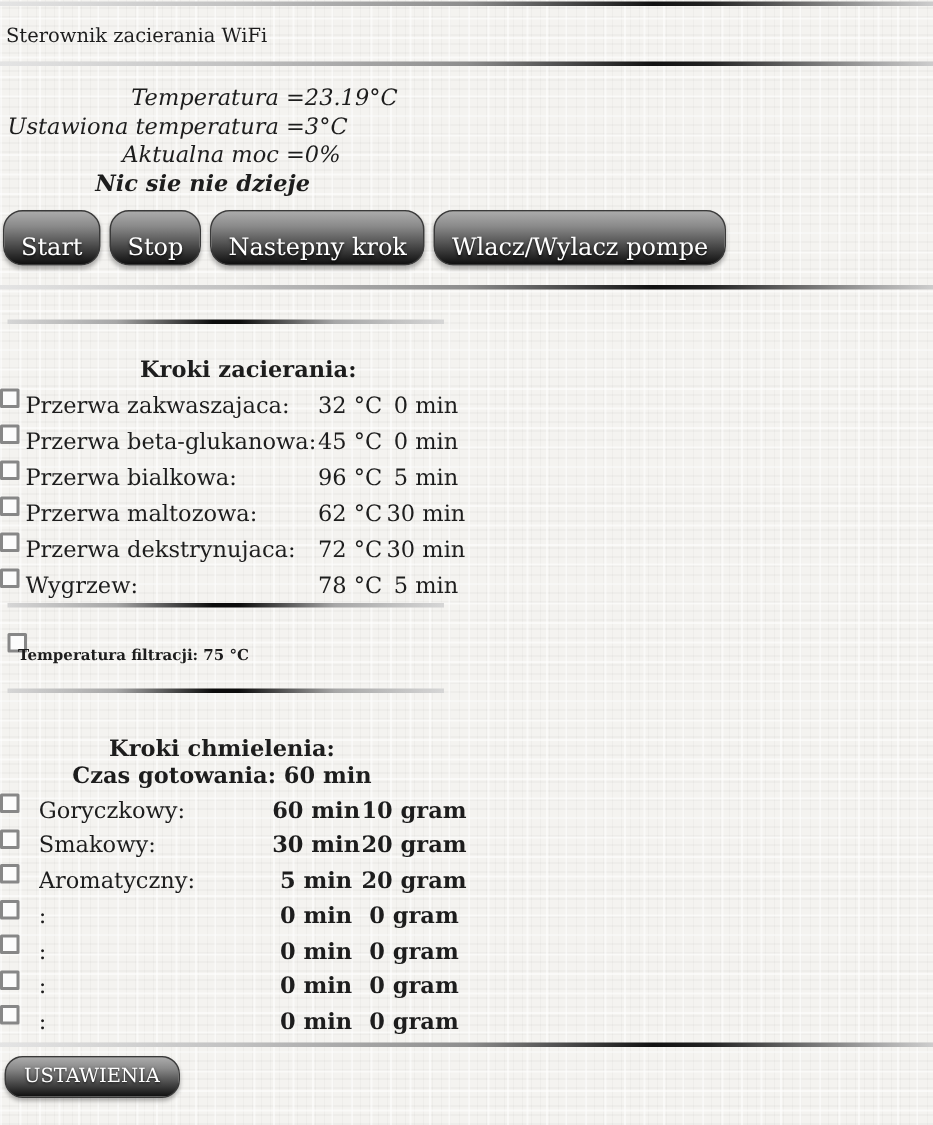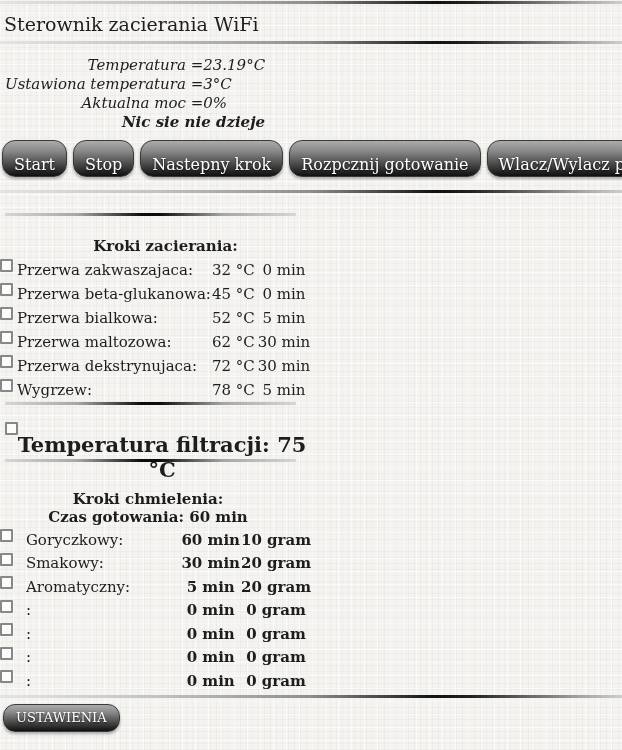--- a/index.html
+++ b/index.html
@@ -27,28 +27,28 @@
   #hr-above-footer { margin-top:2px; }
 
   .hr-half {
     height:3px; border:0; margin:0 16px 0 5px;
     background:linear-gradient(to right,
       #d6d6d6 0%, #a6a6a6 25%, #0c0c0c 47%, #0c0c0c 53%, #a6a6a6 75%, #d6d6d6 100%);
   }
   .hr-half.first { margin-top:20px; }
 
   .page-title {
-    font-size:19px; font-weight:normal; margin:11px 0 7px 4px; line-height:19px;
+    font-size:13px; font-weight:normal; margin:11px 0 7px 4px; line-height:19px;
   }
 
   .status-table { border-collapse:collapse; margin:12px 0 0 5px; }
   .status-table td { padding:0; line-height:19px;font-style:italic; }
   .status-label { text-align:right; min-width:152px; }
   .status-value { padding-left:5px; }
-  .status-message { text-align:right; font-weight:bold; }
+  .status-message { text-align:center; font-weight:bold; }
 
   .btn-row { margin:8px 0 0 2px; display:flex; gap:6px; }
   .btn {
     font-family:inherit; font-size:16px; color:#fff; line-height:19px;
     background:linear-gradient(to bottom, #ababab 0%, #8a8a8a 28%, #4b4b4b 65%, #101010 100%);
     border:1px solid #3a3a3a; border-radius:13px; padding:14px 11px 2px;
     text-shadow:0 1px 2px rgba(0,0,0,.75);
     box-shadow:0 2px 3px rgba(0,0,0,.3);
     cursor:pointer; white-space:nowrap;
   }
@@ -73,21 +73,21 @@
   .hops-table td { height:23.5px; }
   .cb-cell { vertical-align:top; padding-top:1px; padding-left:5px; }
   .lbl { text-align:left; vertical-align:middle; padding-right:1px; }
   .val { text-align:center; vertical-align:middle; }
   .hops-table .val { font-weight:bold; }
 
   .filt-row { position:relative; height:54px; }
   .filt-cb { position:absolute; left:5px; top:17px; }
   .filt-text {
     position:absolute; left:0; right:0; top:27px;
-    text-align:center; font-weight:bold; font-size:21px; padding-left:12px;
+    font-weight:bold; font-size:10px; padding-left:12px;
   }
 
   .hops-head { margin:28px 16px 2px 0; text-align:center; font-weight:bold; line-height:18px; }
 
   .footer { margin:6px 0 0 3px; }
   .btn-settings { font-size:13px; padding:3px 12px 4px; border-radius:12px; }
 </style>
 </head>
 <body>
 
@@ -114,21 +114,20 @@
   <tr>
     <td colspan="2" class="status-message">Nic sie nie dzieje</td>
   </tr>
 </tbody>
   </table>
 
 <div class="btn-row">
   <button class="btn">Start</button>
   <button class="btn">Stop</button>
   <button class="btn">Nastepny krok</button>
-  <button class="btn">Rozpcznij gotowanie</button>
   <button class="btn">Wlacz/Wylacz pompe</button>
 </div>
 
 <hr class="hr-full" id="hr-below-buttons">
 
 <div class="section">
 
   <hr class="hr-half first">
 
   <div class="section-heading">Kroki zacierania:</div>
@@ -149,21 +148,21 @@
     </tr>
     <tr>
       <td class="cb-cell"><input type="checkbox" style=""></td>
       <td class="lbl">Przerwa beta-glukanowa:</td>
       <td class="val">45 °C</td>
       <td class="val">0 min</td>
     </tr>
     <tr>
       <td class="cb-cell"><input type="checkbox" style=""></td>
       <td class="lbl">Przerwa bialkowa:</td>
-      <td class="val">52 °C</td>
+      <td class="val">96 °C</td>
       <td class="val">5 min</td>
     </tr>
     <tr>
       <td class="cb-cell"><input type="checkbox" style=""></td>
       <td class="lbl">Przerwa maltozowa:</td>
       <td class="val">62 °C</td>
       <td class="val">30 min</td>
     </tr>
     <tr>
       <td class="cb-cell"><input type="checkbox" style=""></td>

